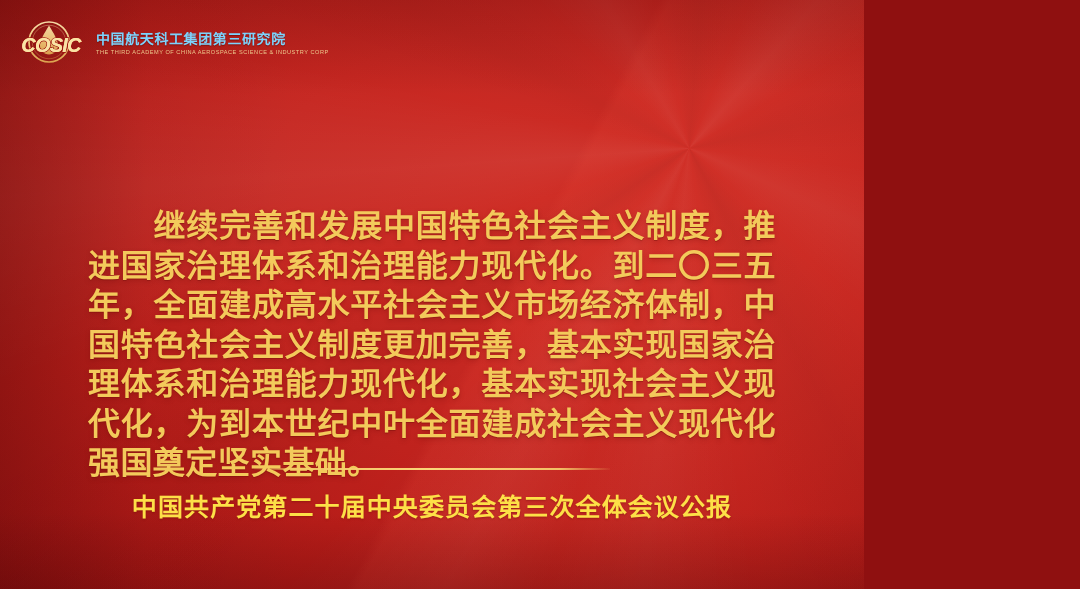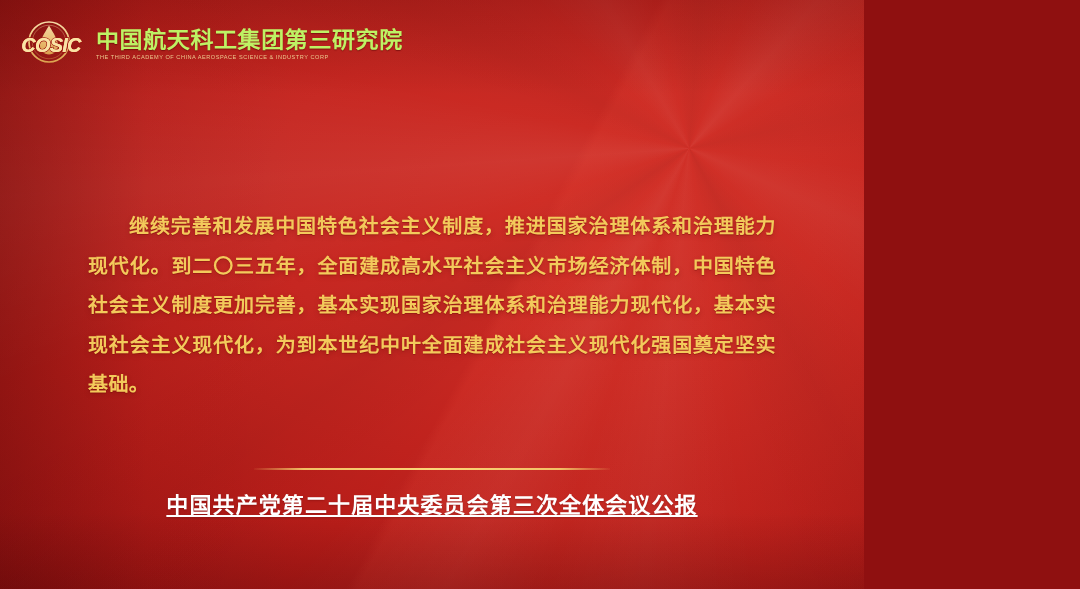--- a/index.html
+++ b/index.html
@@ -89,24 +89,24 @@
   .header {
     position:absolute; top:14px; left:18px;
     display:flex; align-items:center; gap:10px;
   }
 
   .logo-mark { width:68px; height:60px; flex:none; display:block; }
 
   .logo-text { display:flex; flex-direction:column; justify-content:center; gap:2px; }
 
   .logo-cn {
-    font-size:23px;
+    font-size:14px;
     font-weight:bold;
     letter-spacing:0.6px;
-    color:#bef264;
+    color:#7dd3fc;
     white-space:nowrap;
     line-height:1.05;
     text-shadow:0 1px 1px rgba(90,6,6,0.55);
   }
 
   .logo-en {
     font-size:5.6px;
     letter-spacing:0.52px;
     color:#edc88d;
     white-space:nowrap;
@@ -130,21 +130,21 @@
       0 3px 7px rgba(90,8,6,0.34);
   }
 
   
   .body-block {
     position:absolute;
     top:207px; left:88px; right:88px;
   }
 
   .body-text {
-    font-size:20px;
+    font-size:32px;
     font-weight:bold;
     line-height:39.5px;
     letter-spacing:0.4px;
     color:#f3ca5b;
     text-align:justify;
     text-align-last:left;
     text-indent:2.05em;
     text-shadow:
       0 1px 0 rgba(118,14,10,0.40),
       0 2px 5px rgba(92,9,7,0.26);
@@ -161,27 +161,26 @@
     width:356px; height:2px;
     background:linear-gradient(90deg,
       rgba(246,205,106,0.05) 0%,
       rgba(246,205,106,0.92) 14%,
       rgba(250,214,120,1) 50%,
       rgba(246,205,106,0.92) 86%,
       rgba(246,205,106,0.05) 100%);
   }
 
   .source {
-    font-size:22px;
+    font-size:25px;
     font-weight:bold;
     letter-spacing:1.1px;
-    color:#ffffff;
+    color:#fde047;
     white-space:nowrap;
     text-shadow:0 1px 2px rgba(96,9,7,0.36);
-    text-decoration:underline;
   }
 </style>
 </head>
 <body>
 
 <div class="poster">
 
   <div class="bg-base"></div>
   <div class="bg-rays"></div>
   <div class="bg-wedge"></div>

